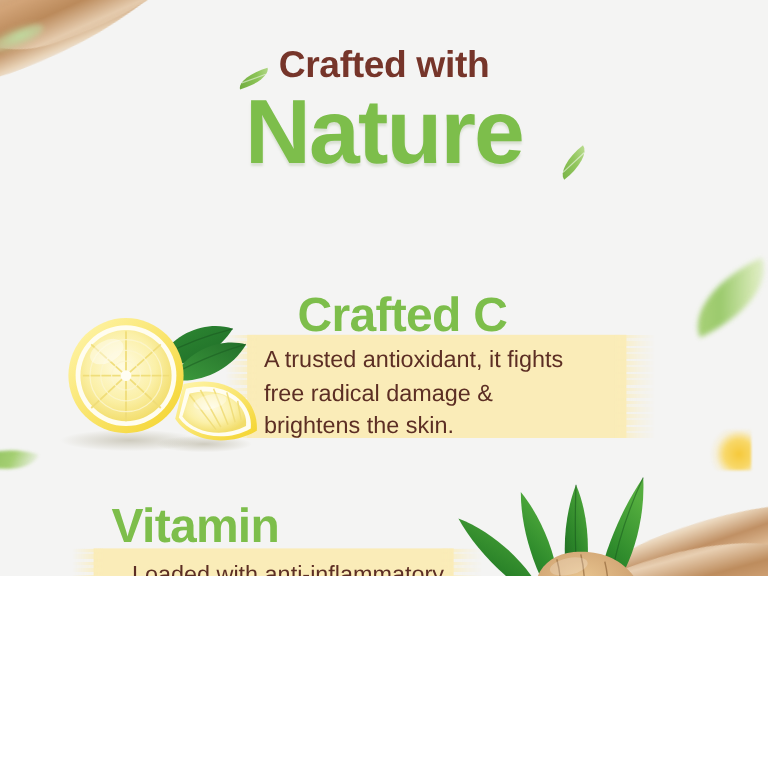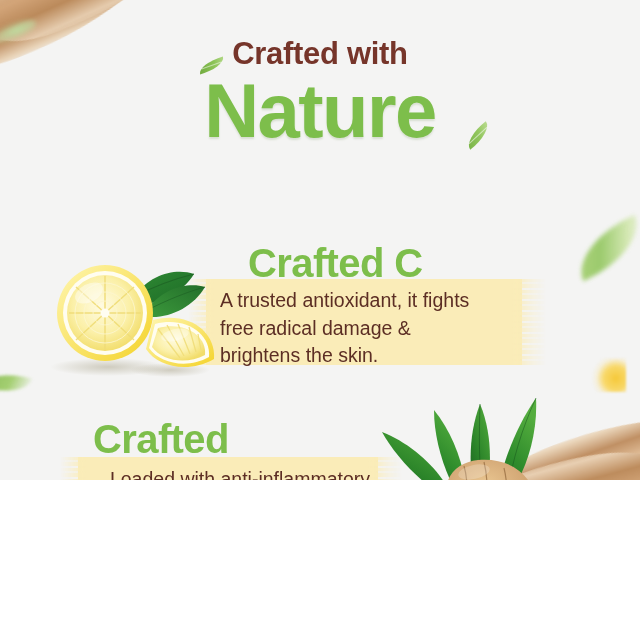--- a/index.html
+++ b/index.html
@@ -367,21 +367,21 @@
 
     <div class="ing-body" id="vitc-body">A trusted antioxidant, it fights
 free radical damage &amp;
 brightens the skin.</div>
   </div>
 
   <div class="section">
 
     <div class="band" id="turm-band"></div>
 
-    <div class="ing-title" id="turm-title">Crafted</div>
+    <div class="ing-title" id="turm-title">Vitamin</div>
 
     <div class="ing-body" id="turm-body">Loaded with anti-inflammatory
 &amp; antioxidant benefits, it gives
 your skin a natural glow.</div>
 
     <svg id="turmeric-art" viewBox="0 0 226 168">
       <defs>
         <linearGradient id="blade" x1="0" y1="1" x2="0.4" y2="0">
           <stop offset="0%" stop-color="#1f6b24"></stop>
           <stop offset="45%" stop-color="#2f8c2c"></stop>

